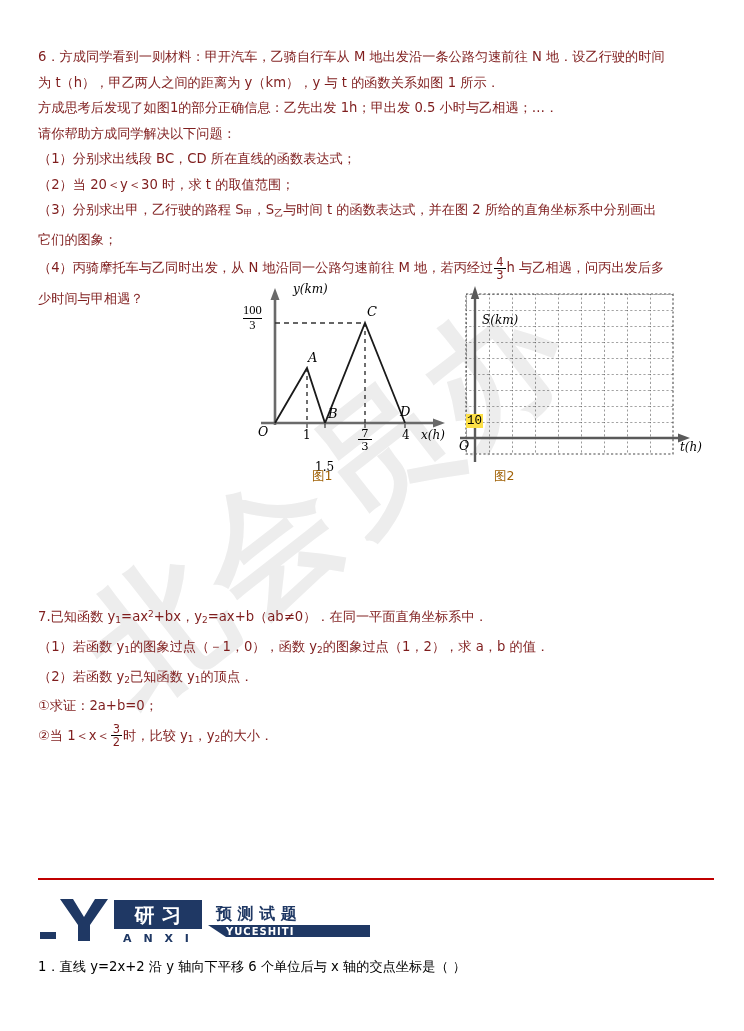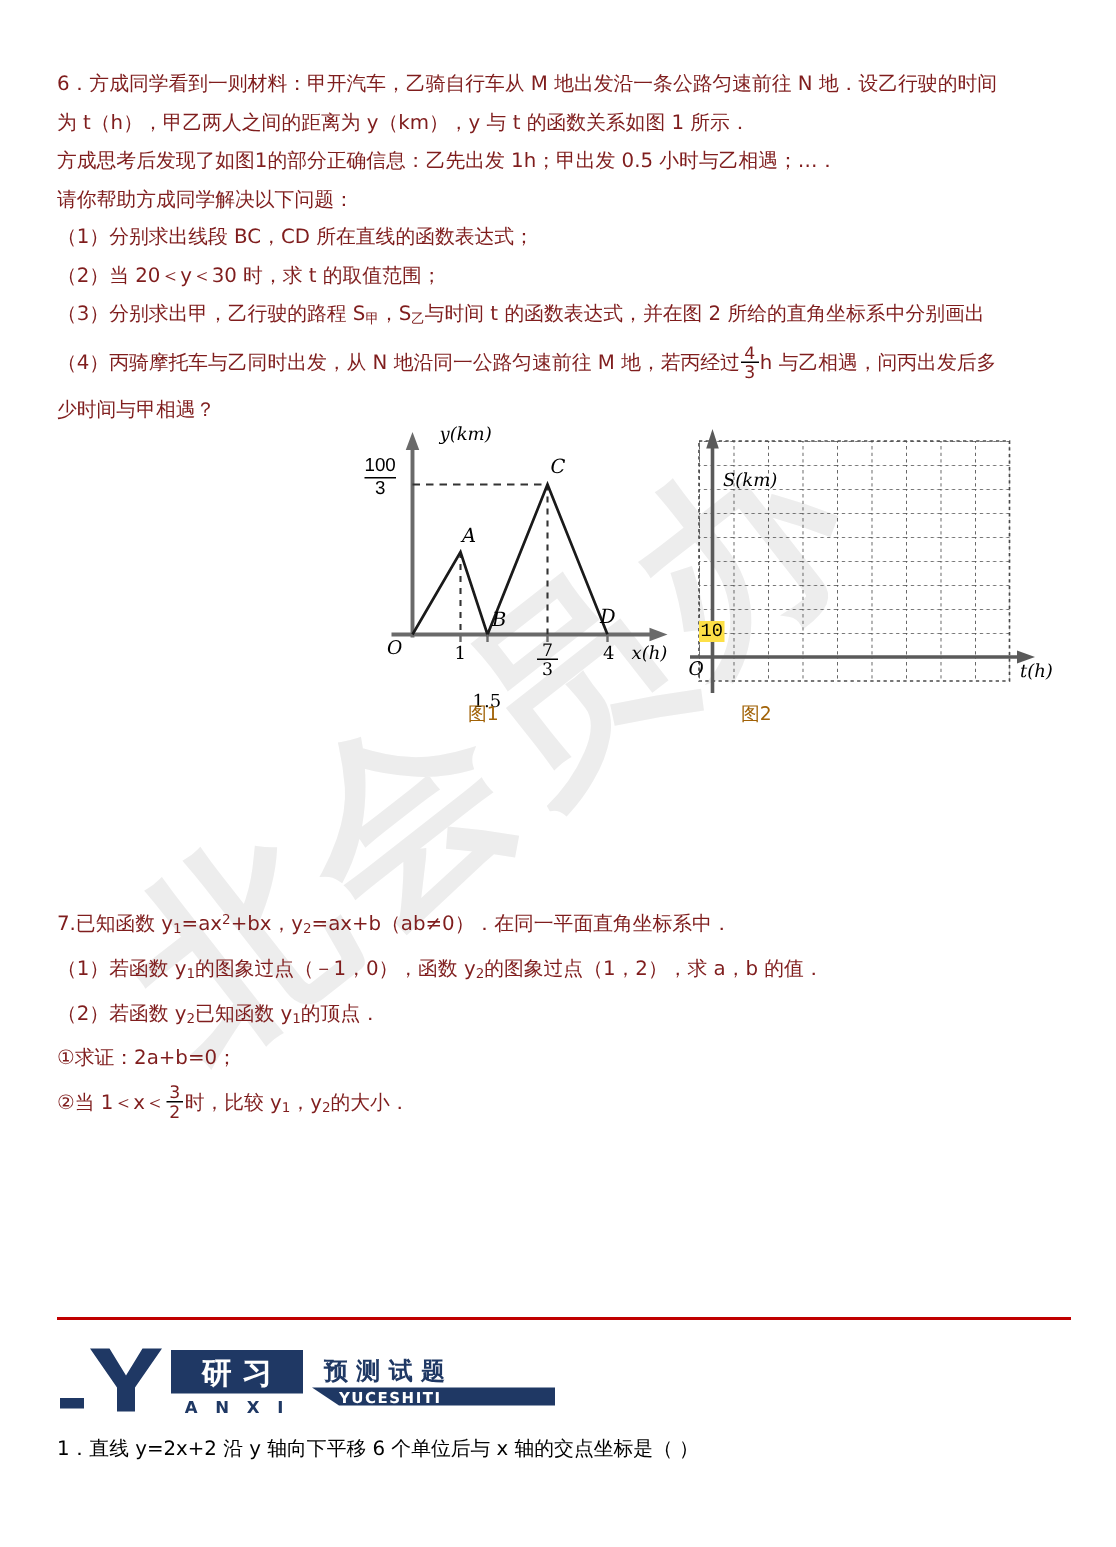--- a/index.html
+++ b/index.html
@@ -119,20 +119,21 @@
 <div id="page">
 
   <div class="textblock" style="top:44px;">
     <div class="line">6．方成同学看到一则材料：甲开汽车，乙骑自行车从 M 地出发沿一条公路匀速前往 N 地．设乙行驶的时间</div>
     <div class="line">为 t（h），甲乙两人之间的距离为 y（km），y 与 t 的函数关系如图 1 所示．</div>
     <div class="line">方成思考后发现了如图1的部分正确信息：乙先出发 1h；甲出发 0.5 小时与乙相遇；…．</div>
     <div class="line">请你帮助方成同学解决以下问题：</div>
     <div class="line">（1）分别求出线段 BC，CD 所在直线的函数表达式；</div>
     <div class="line">（2）当 20＜y＜30 时，求 t 的取值范围；</div>
     <div class="line"><span>（3）分别求出甲，乙行驶的路程 S</span><sub class="s">甲</sub><span>，S</span><sub class="s">乙</sub><span>与时间 t 的函数表达式，并在图 2 所给的直角坐标系中分别画出</span></div>
+    <div class="line">它们的图象；</div>
     <div class="line" style="line-height:32px;"><span>（4）丙骑摩托车与乙同时出发，从 N 地沿同一公路匀速前往 M 地，若丙经过</span><span class="frac"><span class="num">4</span><span class="den">3</span></span><span>h 与乙相遇，问丙出发后多</span></div>
     <div class="line" style="line-height:30px;">少时间与甲相遇？</div>
   </div>
 
   <div id="figures">
 
     <svg width="230" height="190" viewBox="0 0 230 190" style="position:absolute;left:245px;top:8px;">
 
       <line x1="30" y1="18" x2="30" y2="145" stroke="#6a6a6a" stroke-width="2.6"></line>
       <polygon points="30,8 25.5,20 34.5,20" fill="#6a6a6a"></polygon>
@@ -149,21 +150,21 @@
       <line x1="80" y1="143" x2="80" y2="148" stroke="#6a6a6a" stroke-width="1.6"></line>
       <line x1="120" y1="143" x2="120" y2="148" stroke="#6a6a6a" stroke-width="1.6"></line>
       <line x1="160" y1="143" x2="160" y2="148" stroke="#6a6a6a" stroke-width="1.6"></line>
     </svg>
 
     <div style="position:absolute;left:245px;top:8px;width:230px;height:190px;">
       <div style="position:absolute;left:48px;top:2px;font-size:12px;font-style:italic;font-family:'DejaVu Serif',serif;">y(km)</div>
       <div style="position:absolute;left:176px;top:148px;font-size:12px;font-style:italic;font-family:'DejaVu Serif',serif;">x(h)</div>
       <div style="position:absolute;left:13px;top:144px;font-size:12.5px;font-style:italic;font-family:'DejaVu Serif',serif;">O</div>
 
-      <div style="position:absolute;left:-2px;top:24px;text-align:center;font-size:12.5px;line-height:1.1;font-family:Liberation Sans, sans-serif;">
+      <div style="position:absolute;left:-2px;top:24px;text-align:center;font-size:12.5px;line-height:1.1;font-family:Liberation Serif, serif;">
         <div>100</div>
         <div style="border-top:1.4px solid #000;">3</div>
       </div>
 
       <div style="position:absolute;left:58px;top:148px;font-size:12px;font-family:'DejaVu Serif',serif;">1</div>
       <div style="position:absolute;left:70px;top:148px;font-size:12px;font-family:'DejaVu Serif',serif;margin-top:32px;">1.5</div>
       <div style="position:absolute;left:157px;top:148px;font-size:12px;font-family:'DejaVu Serif',serif;">4</div>
       <div style="position:absolute;left:113px;top:147px;text-align:center;font-size:11.5px;line-height:1.05;font-family:'DejaVu Serif',serif;width:14px;">
         <div>7</div>
         <div style="border-top:1.3px solid #000;">3</div>

